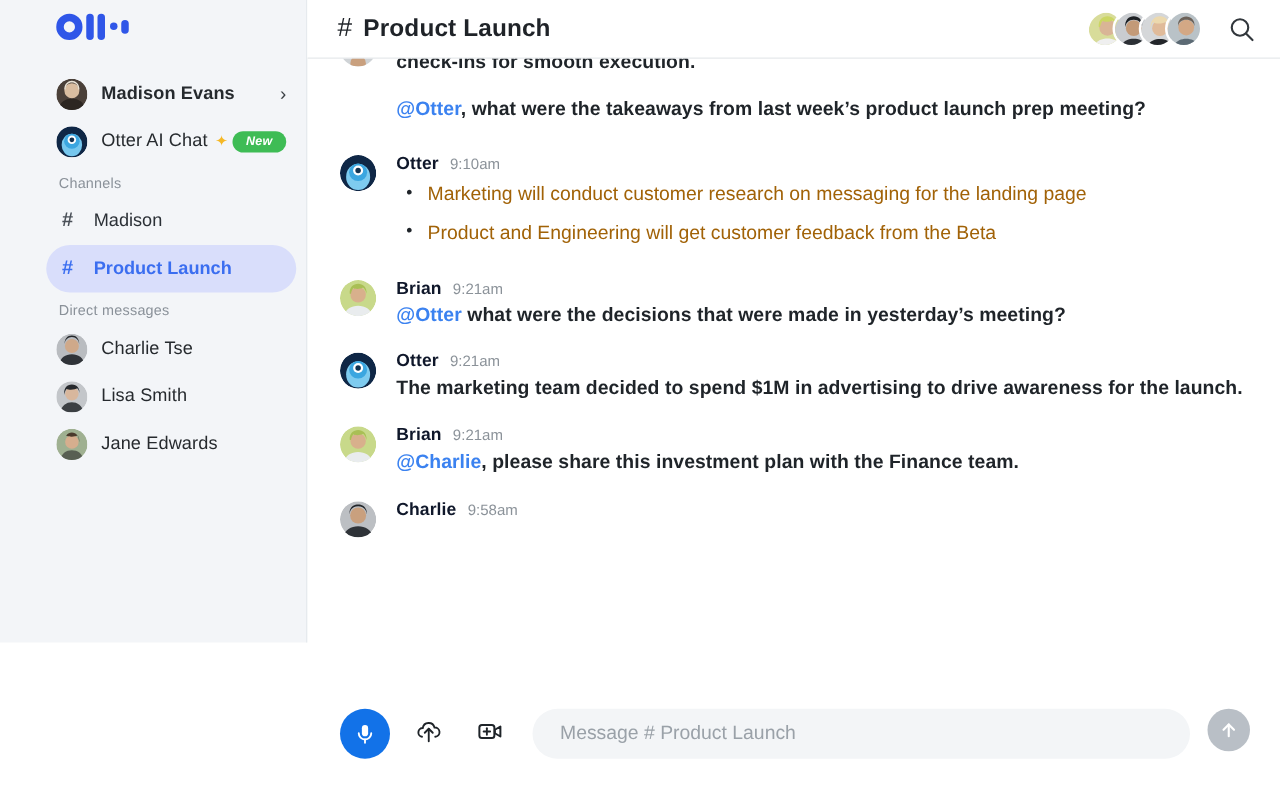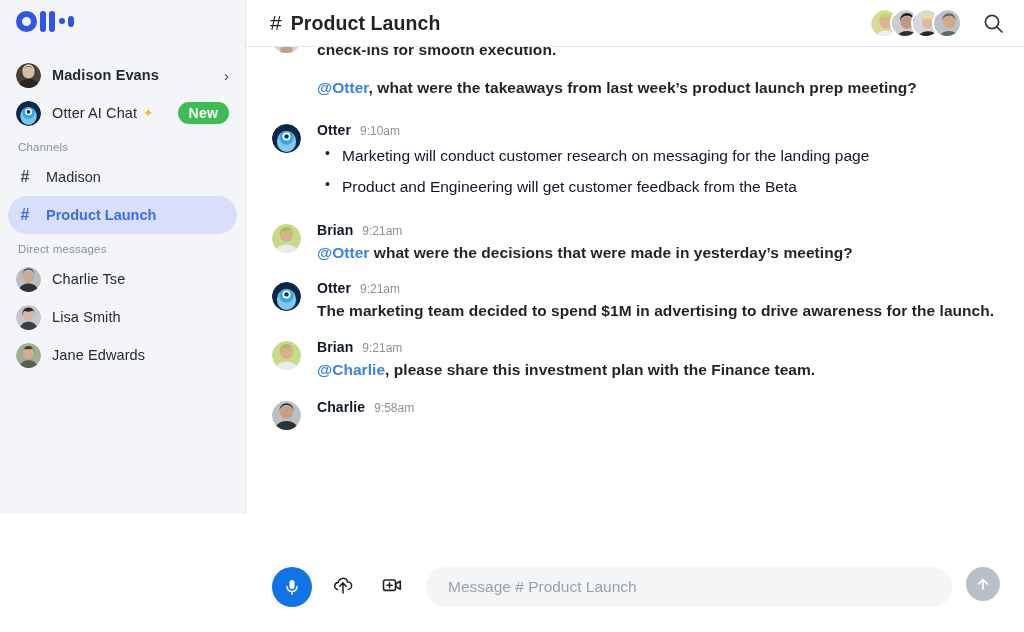--- a/index.html
+++ b/index.html
@@ -11,20 +11,21 @@
   }
   .app { display: flex; width: 1024px; height: 632px; position: relative; }
 
   
   .sidebar {
     width: 246px; height: 514px;
     background: #f3f5f8;
     border-right: 1px solid #e2e6ea;
     position: relative;
     flex: 0 0 246px;
+    padding-left: 29px;
   }
   .logo-wrap { padding: 9px 0 0 16px; height: 46px; }
   .logo { display: flex; align-items: center; gap: 3px; height: 24px; }
   .logo .ring {
     width: 21px; height: 21px; border-radius: 50%;
     border: 6px solid #2f56e8; background: transparent;
   }
   .logo .bar { width: 6px; height: 21px; border-radius: 3px; background: #2f56e8; }
   .logo .dot { width: 6px; height: 6px; border-radius: 50%; background: #2f56e8; margin-left:1px;}
   .logo .dotbar-group { display: flex; flex-direction: column; justify-content: center; height: 21px; gap: 0; }
@@ -44,22 +45,22 @@
     font-size: 14.5px; color: #262a2e; margin-left: 11px;
     letter-spacing: .1px; white-space: nowrap;
   }
   .user-row .side-label { font-weight: 600; font-size: 14.5px; }
   .chevron {
     margin-left: auto; color: #3a3f44; font-size: 15px; line-height: 1;
   }
   .sparkle { margin-left: 6px; color: #f5b826; font-size: 12px; }
   .badge-new {
     margin-left: auto; background: #3ebc55; color: #fff;
-    font-size: 14px; font-weight: 700; border-radius: 11px;
-    padding: 3px 11px; letter-spacing: .2px;
+    font-size: 10px; font-weight: 700; border-radius: 11px;
+    padding: 3px 11px; letter-spacing: .2px; font-style: italic;
   }
   .section-title {
     font-size: 11.5px; color: #8a9199; padding: 9px 0 5px 18px;
     letter-spacing: .2px;
   }
   .hash {
     width: 18px; text-align: center; font-size: 16px;
     color: #4a5058; font-weight: 600; flex: 0 0 18px;
   }
   .chan-label { font-size: 14.5px; color: #2b3036; margin-left: 12px; }
@@ -103,21 +104,21 @@
   .msg-head { display: flex; align-items: baseline; }
   .msg-name { font-size: 14px; font-weight: 700; color: #0f172a; letter-spacing: .1px; }
   .msg-time { font-size: 12px; color: #8b9299; margin-left: 9px; }
   .msg-text {
     font-size: 15.5px; color: #1f2429; line-height: 1.45;
     margin-top: 4px; letter-spacing: .05px; font-weight: bold;
   }
   .mention { color: #3b82f0; }
   .bullets { margin-top: 7px; }
   .bullets li {
-    list-style: none; font-size: 15.5px; color: #0f172a;
+    list-style: none; font-size: 15.5px; color: #a16207;
     line-height: 1.42; padding-left: 25px; position: relative;
     margin-bottom: 9px;
   }
   .bullets li:before {
     content: "•"; position: absolute; left: 8px; top: -1px;
     font-size: 14px; color: #1f2429;
   }
 
   
   .msg-partial { margin-top: -8px; }

